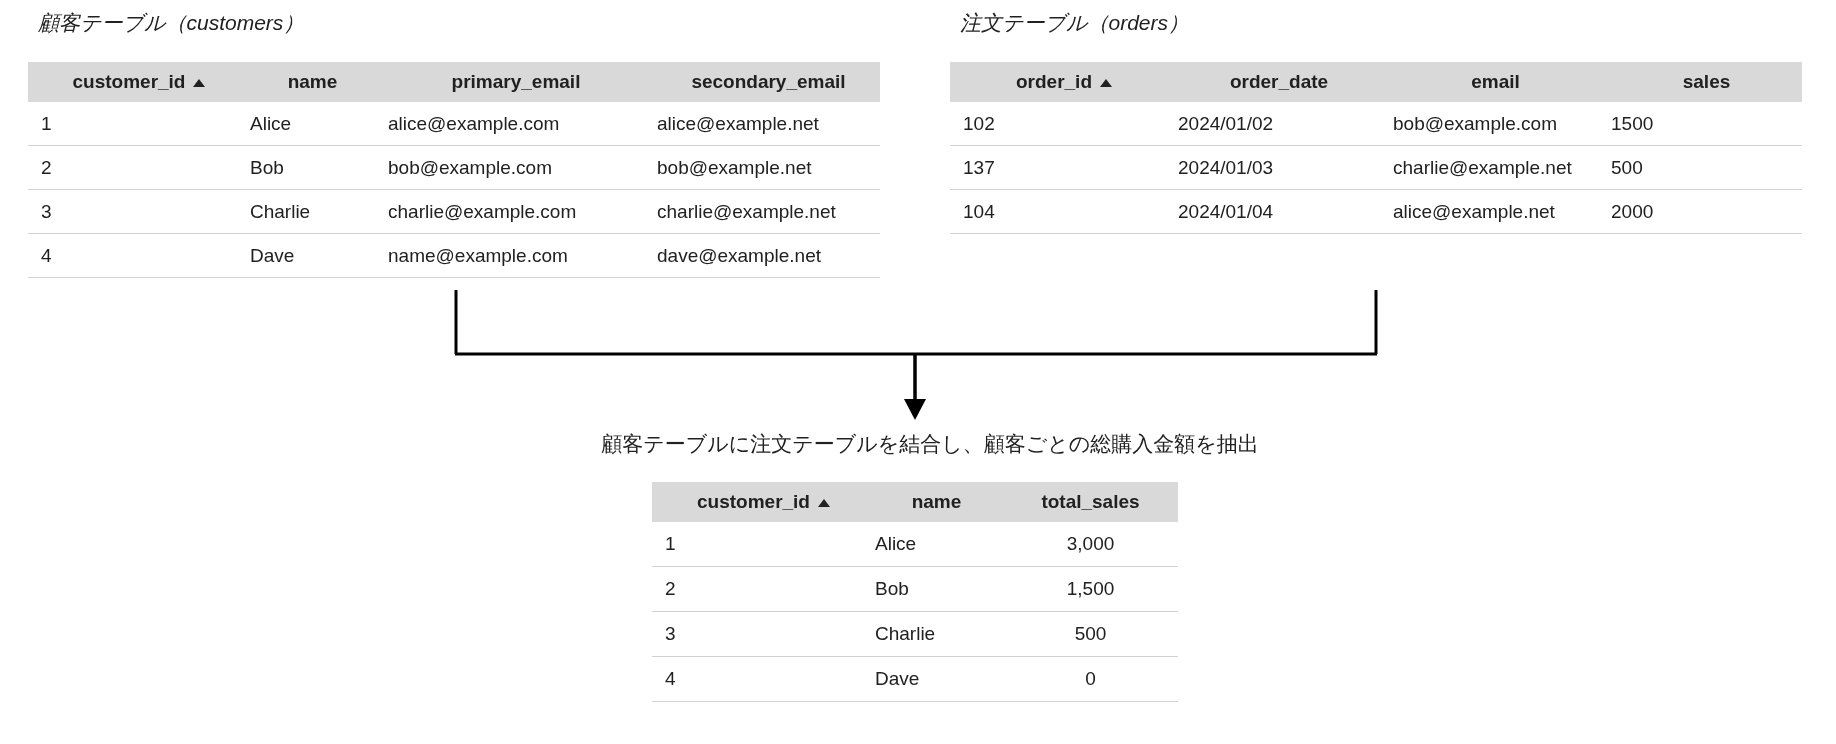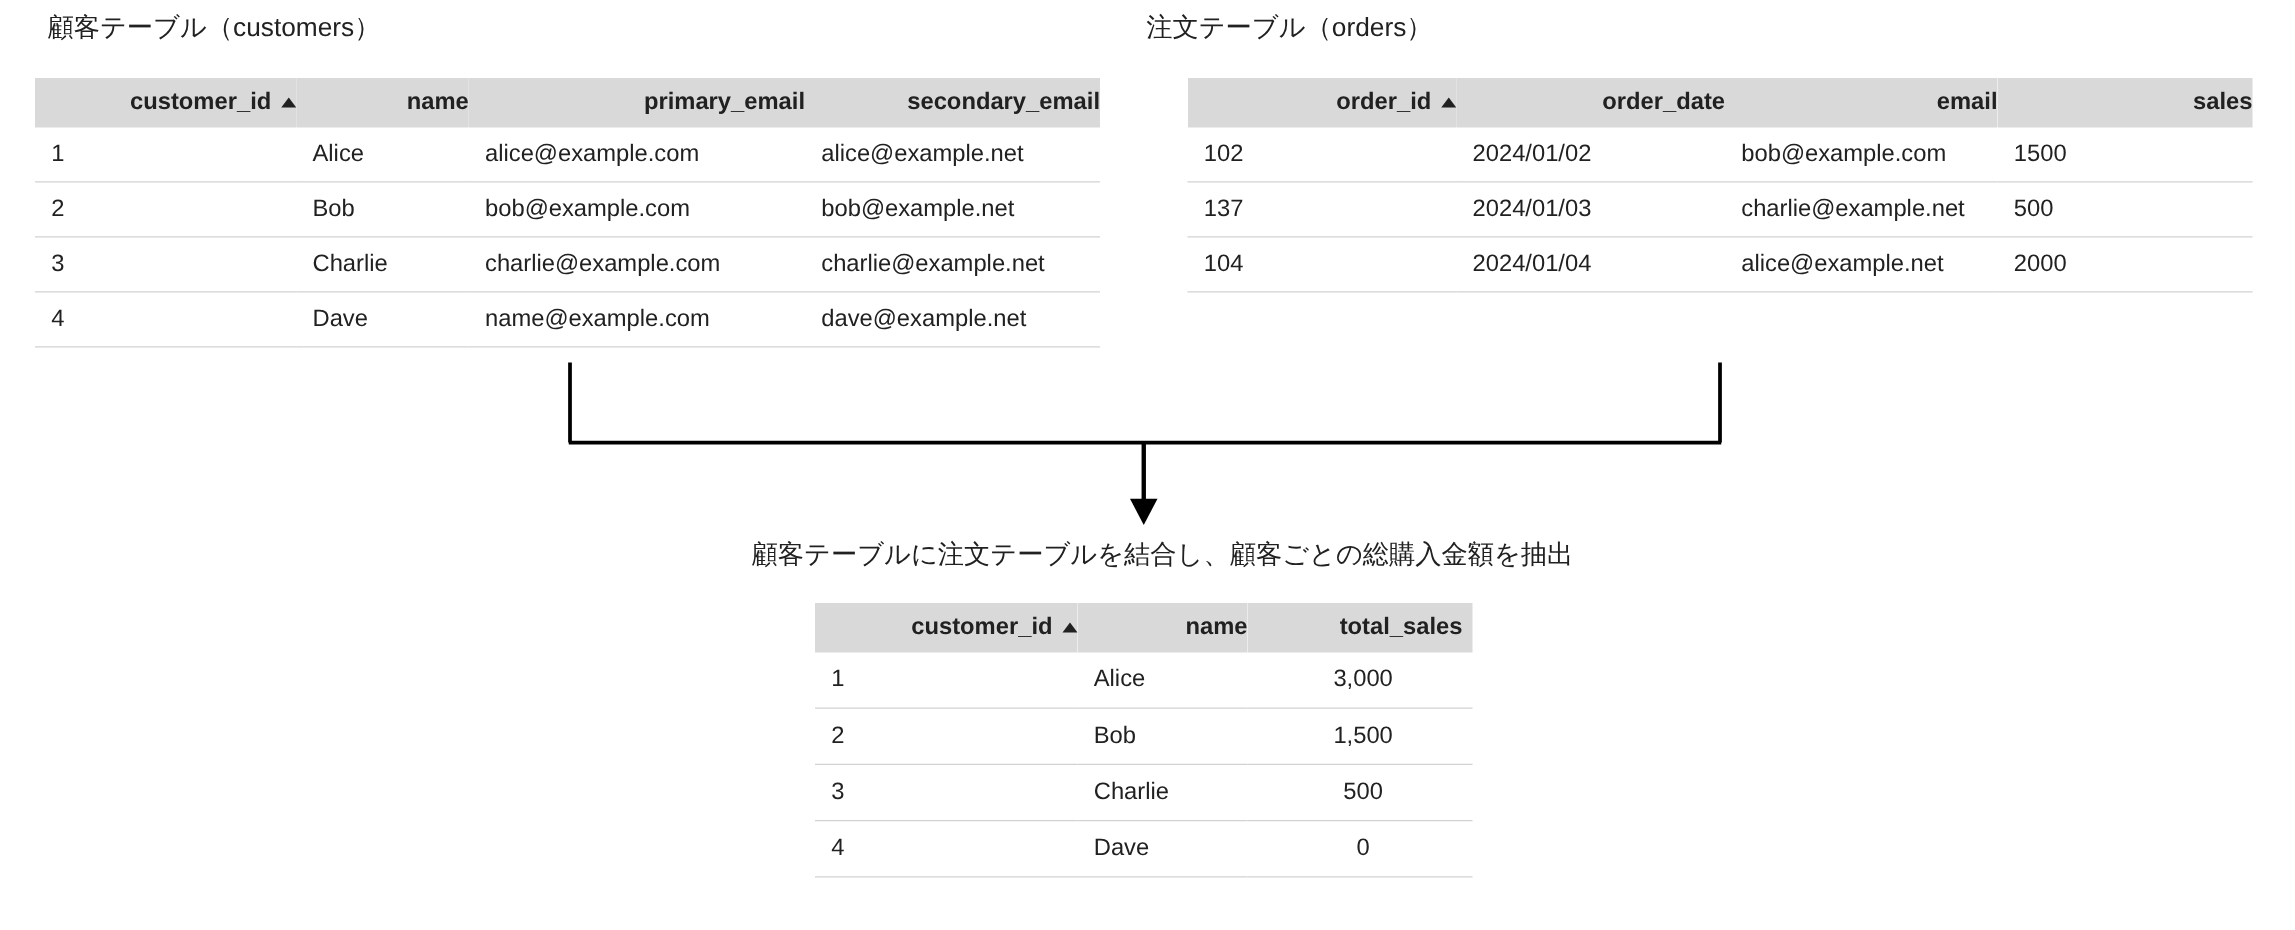--- a/index.html
+++ b/index.html
@@ -3,44 +3,44 @@
 <meta charset="utf-8">
 <style>
   html,body { margin:0; padding:0; background:#ffffff; }
   .canvas {
     position:relative; width:1836px; height:744px; background:#ffffff;
     font-family:"Liberation Sans","DejaVu Sans",sans-serif;
     color:var(--text,#212121);
   }
   .tbl-title {
     position:absolute; top:10px; font-size:21px; line-height:26px;
-    color:var(--text,#212121); white-space:nowrap;
+    color:var(--text,#212121); white-space:nowrap;font-style:italic;
   }
   table.data-table {
     position:absolute; border-collapse:collapse; table-layout:fixed;
     font-size:19px; color:var(--text,#212121);
   }
   table.data-table th {
-    background:var(--header-bg,#d9d9d9); font-weight:bold; text-align:right;
+    background:var(--header-bg,#d9d9d9); font-weight:bold; text-align:center;
     height:40px; padding:0 0 0 13px; font-size:19px; white-space:nowrap;
     overflow:hidden;
   }
   table.data-table td {
     height:43px; padding:0 0 0 13px; border-bottom:1px solid var(--divider,#d2d2d2);
     white-space:nowrap; overflow:hidden;
   }
   table.result td { height:44px; }
   .num { text-align:center; padding-right:8px !important; }
   .sort-asc {
     display:inline-block; width:0; height:0; margin-left:8px; margin-bottom:1px;
     border-left:6px solid transparent; border-right:6px solid transparent;
     border-bottom:8px solid var(--text,#212121);
   }
   #customers-title { left:38px; }
-  #orders-title    { left:917px; }
+  #orders-title    { left:960px; }
   #customers-table { left:28px;  top:62px; width:852px; }
   #orders-table    { left:950px; top:62px; width:852px; }
   #result-table    { left:652px; top:482px; width:526px; }
   #connector { position:absolute; left:445px; top:285px; }
   #join-caption {
     position:absolute; left:480px; top:431px; width:900px;
     text-align:center; font-size:21px; line-height:26px; white-space:nowrap;
   }
 </style>
 </head>

